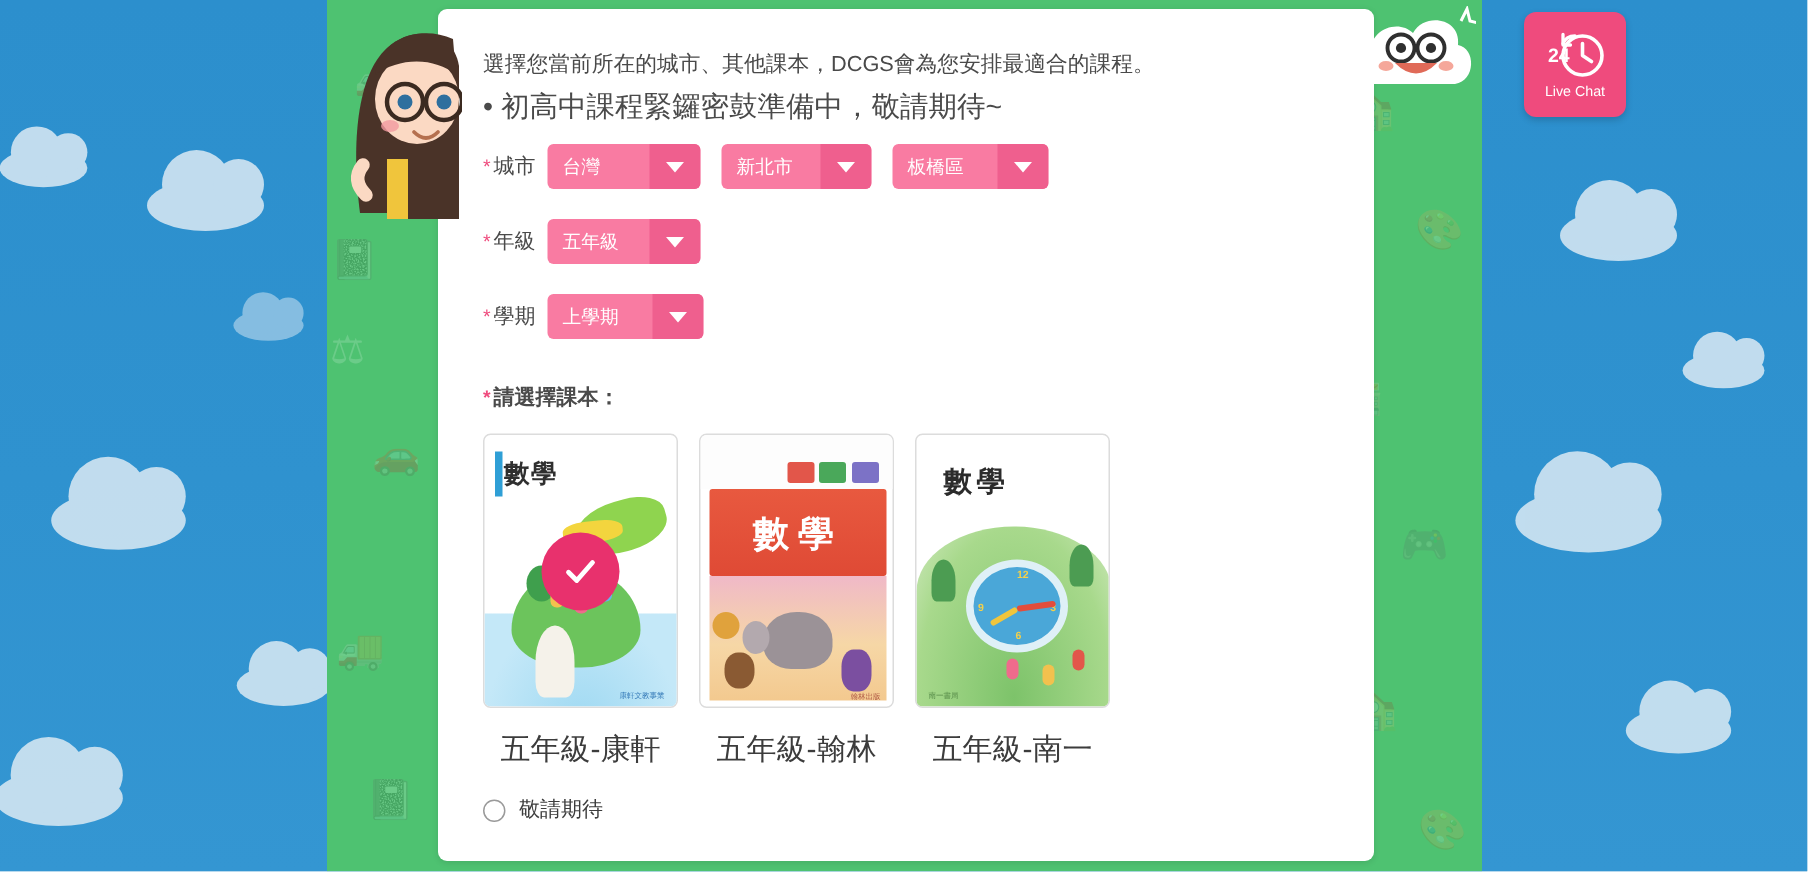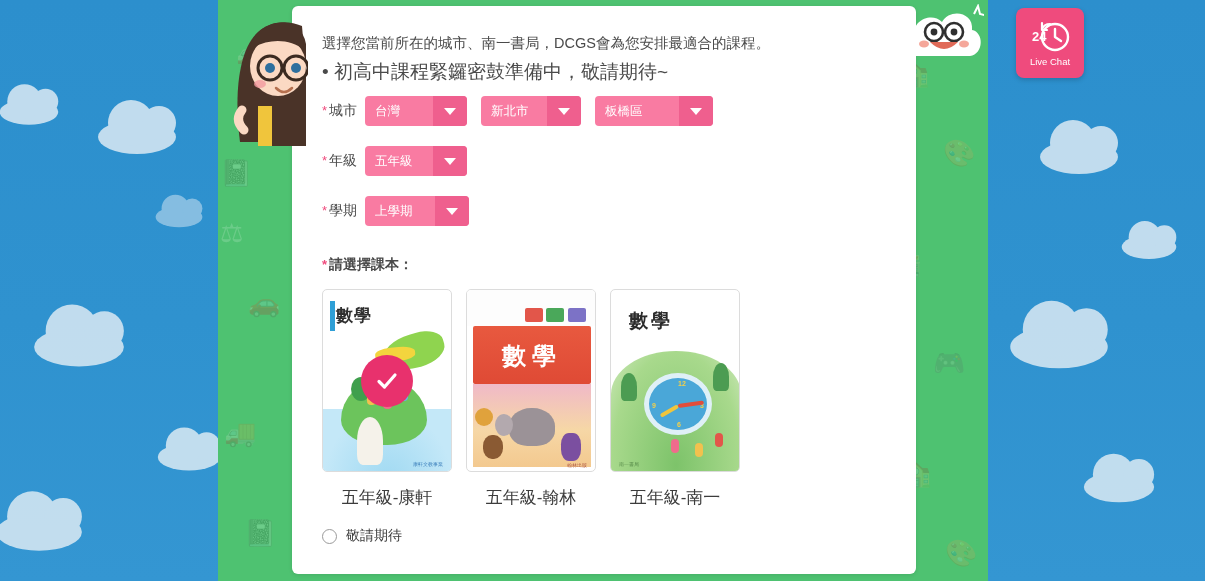--- a/index.html
+++ b/index.html
@@ -80,38 +80,38 @@
     display: flex; align-items: center; justify-content: center;
     margin-left: auto;
   }
   .select .arrow i {
     display:block; width:0; height:0;
     border-left: 6px solid transparent; border-right: 6px solid transparent;
     border-top: 7px solid #ffffff;
   }
   .sel-w1 { width: 102px; }
   .sel-w2 { width: 100px; }
-  .sel-w3 { width: 118px; }
+  .sel-w3 { width: 104px; }
   .sel-grade { width: 102px; }
   .sel-term  { width: 104px; }
 
   
   .choose-label { margin-top: 30px; font-size: 14px; color: #4a4a4a; font-weight: bold; }
   .choose-label .star { color: #ef4b7d; margin-right: 2px; font-size: 13px; }
 
   .books { display: flex; margin-top: 15px; gap: 14px; }
   .book { width: 130px; cursor: pointer; }
   .book .cover {
     position: relative; width: 130px; height: 183px;
     border: 1px solid #dcdcdc; border-radius: 5px;
     background: #fff; overflow: hidden;
   }
   .book .caption {
     margin-top: 14px; text-align: center;
-    font-size: 17px; color: #3c3c3c;
+    font-size: 20px; color: #3c3c3c;
   }
   .check-badge {
     position: absolute; left: 50%; top: 50%;
     width: 52px; height: 52px; margin: -26px 0 0 -26px;
     border-radius: 50%; background: #e8316d;
     display: flex; align-items: center; justify-content: center;
     z-index: 4;
   }
   .check-badge svg { display:block; }
 
@@ -291,21 +291,21 @@
       <path d="M30 38 q14 14 28 0 Z" fill="#e06a58"></path>
       <ellipse cx="24" cy="40" rx="5" ry="3.4" fill="#f5a79a"></ellipse>
       <ellipse cx="64" cy="40" rx="5" ry="3.4" fill="#f5a79a"></ellipse>
       <path d="M74 10 l4 -8 l2 8 l8 2" stroke="#ffffff" stroke-width="2" fill="none"></path>
     </svg>
   </div>
 
   <div class="card">
 
     <div class="intro">
-      <div>選擇您當前所在的城市、南一書局，DCGS會為您安排最適合的課程。</div>
+      <div>選擇您當前所在的城市、其他課本，DCGS會為您安排最適合的課程。</div>
       <div class="line2">• 初高中課程緊鑼密鼓準備中，敬請期待~</div>
     </div>
 
     <div class="form-row row-city">
       <span class="req-label">
         <span class="star">*</span><span>城市</span>
       </span>
       <div class="select sel-w1">
         <span class="val">台灣</span>
         <span class="arrow">

